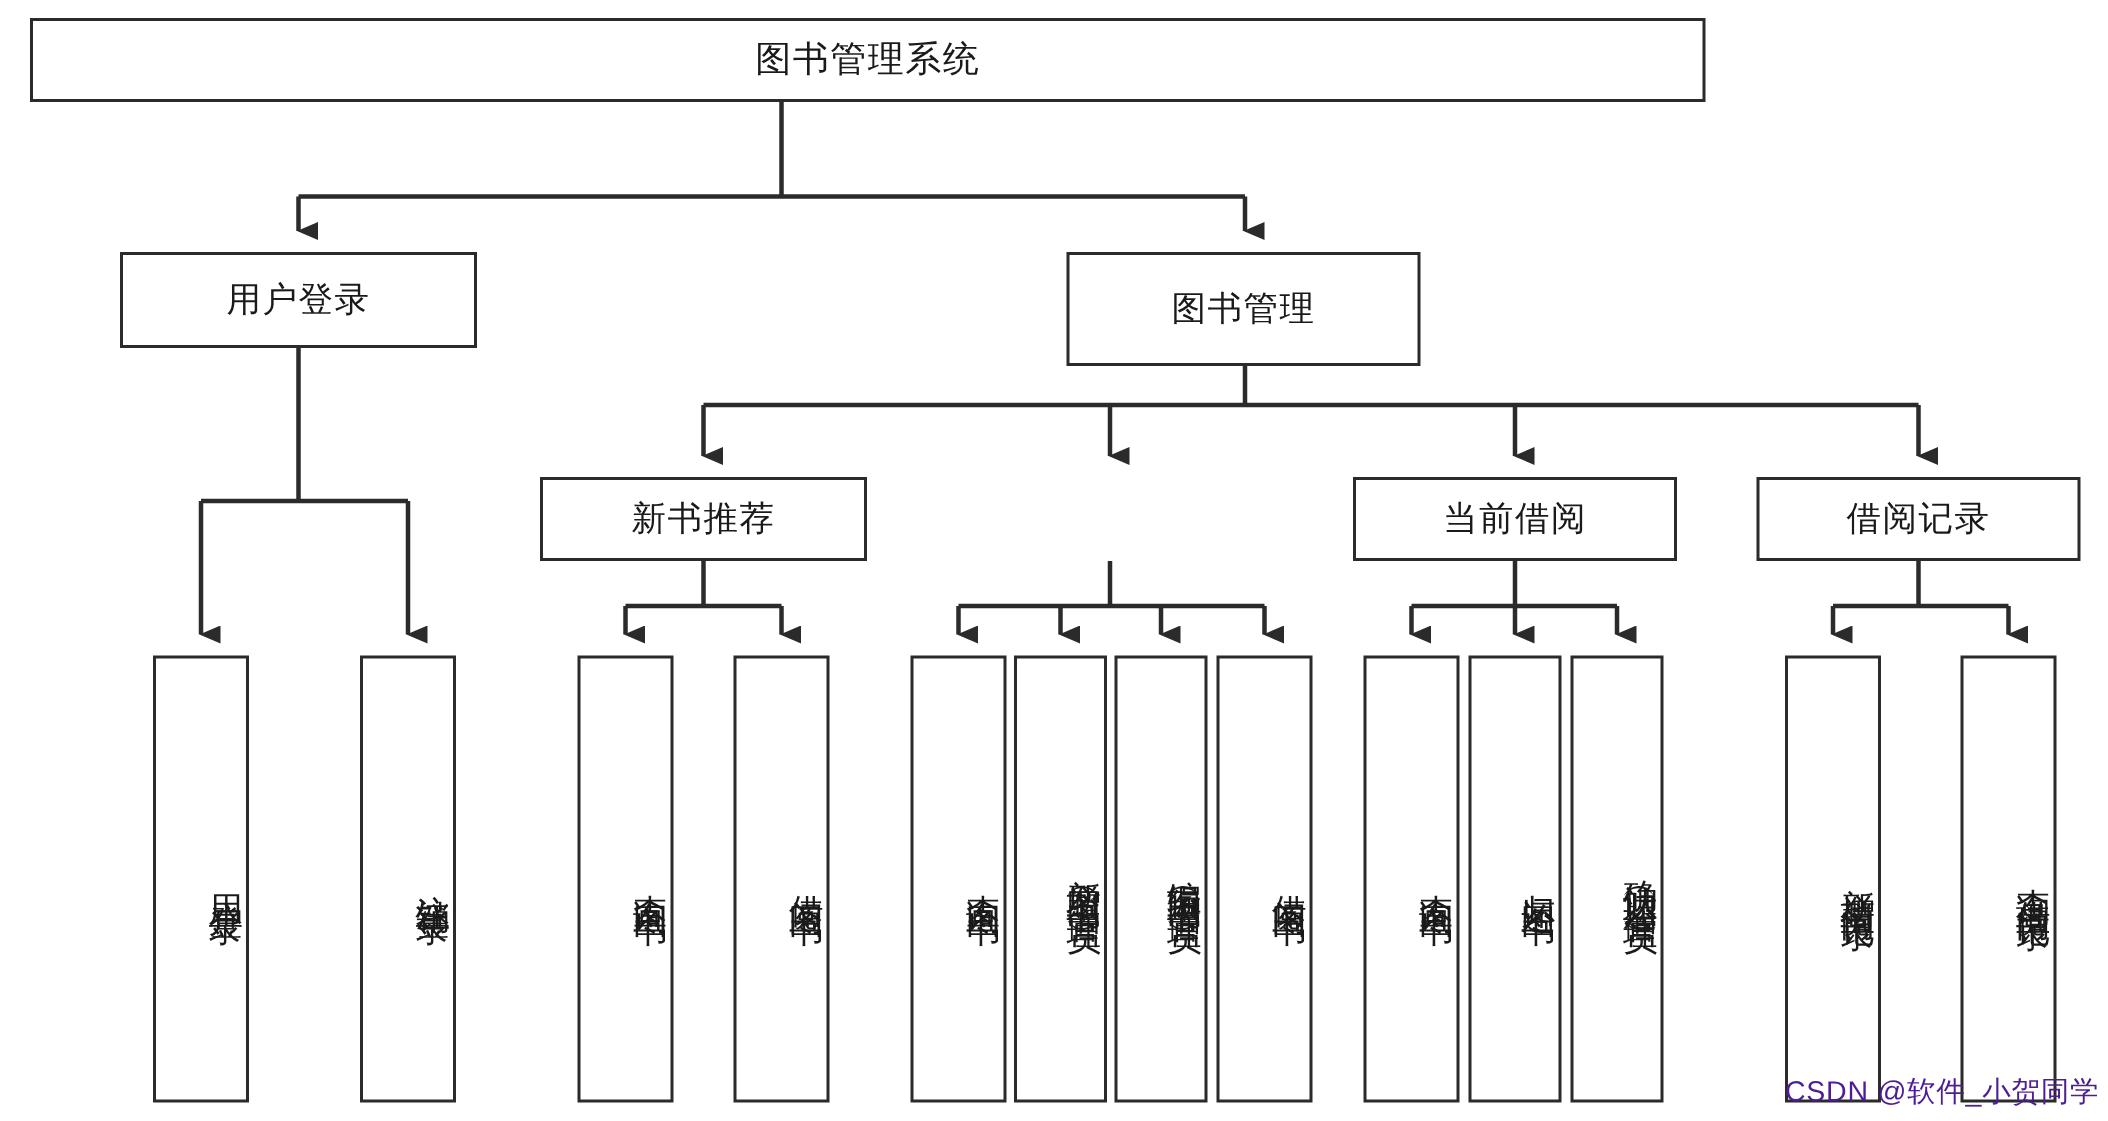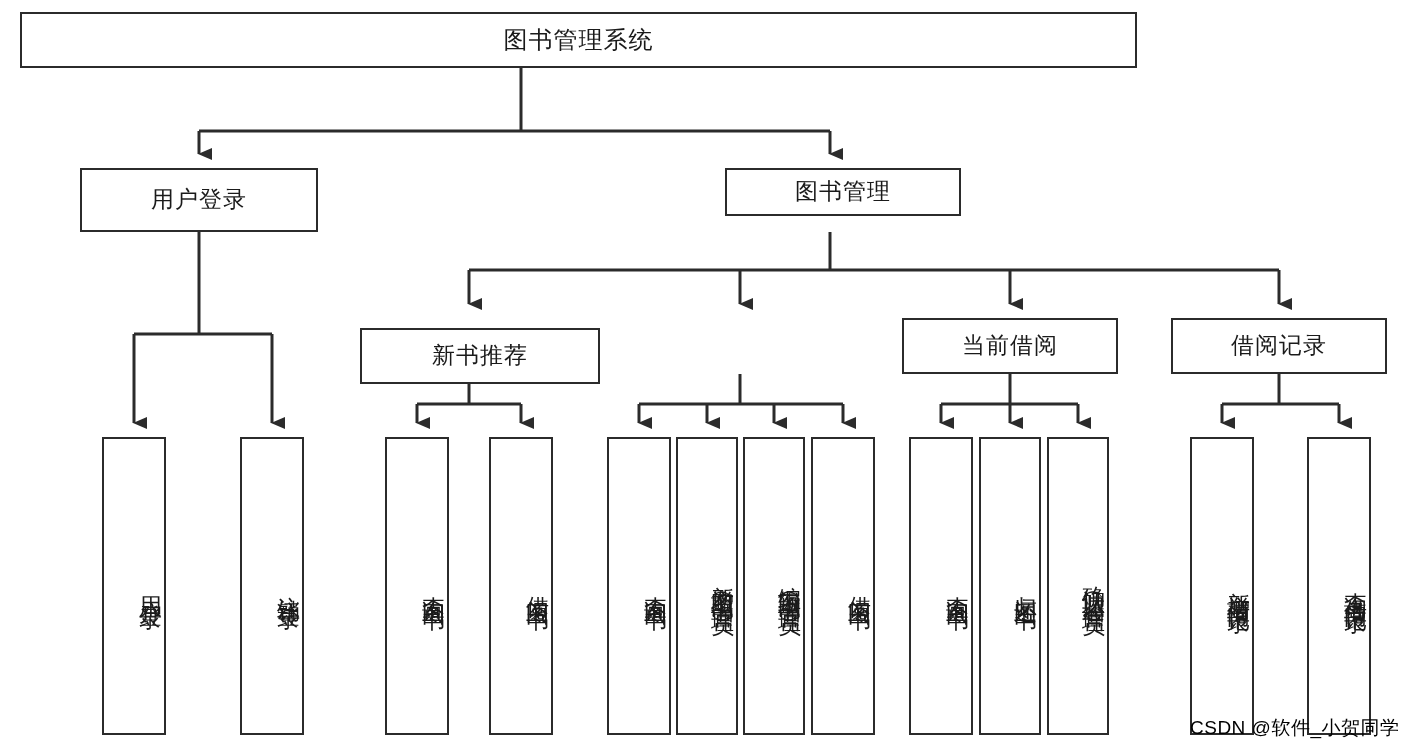--- a/index.html
+++ b/index.html
@@ -56,21 +56,21 @@
     justify-content: center;
   }
   .node.vert > span {
     display: block;
     writing-mode: vertical-rl;
     text-orientation: upright;
   }
   .watermark {
     position: absolute;
     font-size: 19px;
-    color: #000000;
+    color: #4c1d95;
     letter-spacing: 0.5px;
     white-space: nowrap;
   }
 </style>
 </head>
 <body>
 
 <div id="canvas">
 
   <svg id="wires" viewBox="0 0 1405 747" width="1405" height="747" xmlns="http://www.w3.org/2000/svg">
@@ -127,25 +127,25 @@
   </svg>
 
   <div class="node root" style="left:20px; top:12px; width:1117px; height:56px;">
     <span>图书管理系统</span>
   </div>
 
   <div class="node horiz" style="left:80px; top:168px; width:238px; height:64px;">
     <span>用户登录</span>
   </div>
 
-  <div class="node horiz" style="left:711px; top:168px; width:236px; height:48px;margin-left:14px;">
+  <div class="node horiz" style="left:711px; top:168px; width:236px; height:76px;">
     <span>图书管理</span>
   </div>
 
-  <div class="node horiz" style="left:360px; top:328px; width:240px; height:56px;">
+  <div class="node horiz" style="left:360px; top:318px; width:218px; height:56px;">
     <span>新书推荐</span>
   </div>
 
 
   <div class="node horiz" style="left:902px; top:318px; width:216px; height:56px;">
     <span>当前借阅</span>
   </div>
 
   <div class="node horiz" style="left:1171px; top:318px; width:216px; height:56px;">
     <span>借阅记录</span>

